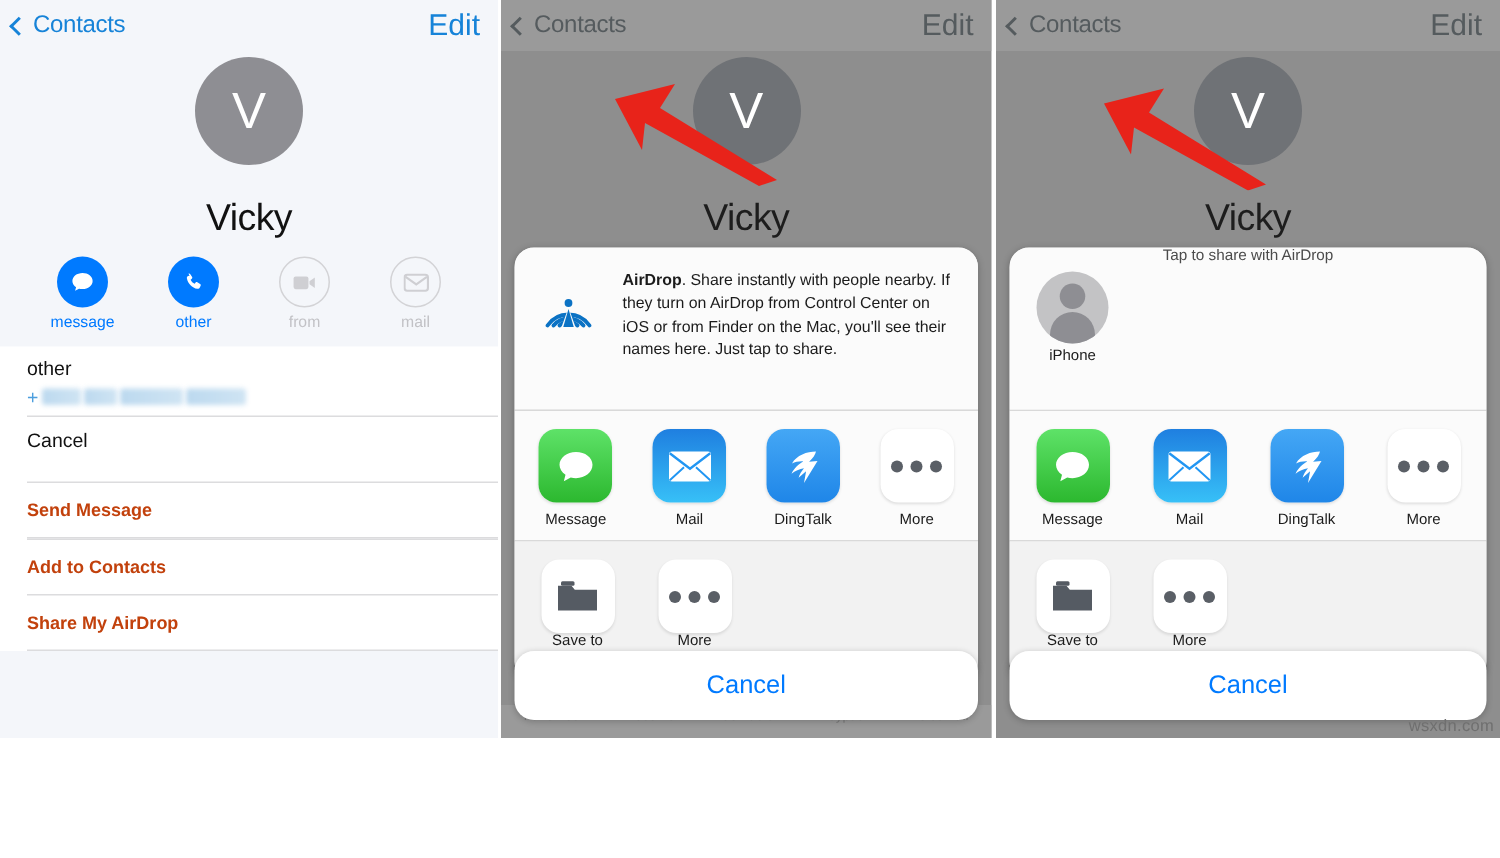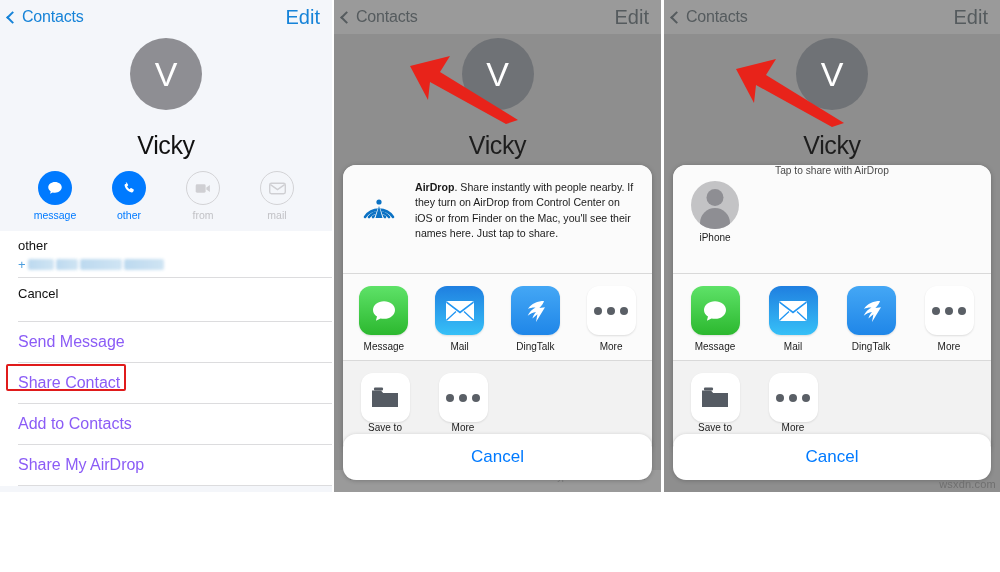--- a/index.html
+++ b/index.html
@@ -67,21 +67,21 @@
   .row-title { font-size: 13px; color: #111; }
   .blur-number { display: flex; align-items: center; gap: 2px; margin-top: 5px; height: 13px; }
   .plus { color: #4c9ede; font-size: 13px; }
   .blur-seg {
     height: 11px; border-radius: 2px;
     background: linear-gradient(90deg,#bcd9ef,#cfe4f3);
     filter: blur(1.6px);
   }
   .hr { height: 1px; background: #dcdcde; margin-left: 18px; }
   .notes-block { padding: 8px 18px 20px; }
-  .link-row { padding: 11px 18px; font-size: 16px; color: #8b5cf6; }
+  .link-row { padding: 11px 18px; font-size: 12px; color: #c2410c; font-weight: bold; }
   .link-row.highlight { position: relative; }
   .hl-box {
     position: absolute; left: 6px; right: 0px; top: 1px;
     width: 120px; height: 27px; border: 2.5px solid #e01b1b; border-radius: 2px;
     pointer-events: none;
   }
 
   
   .dim-actions { display: flex; justify-content: center; gap: 28px; margin-top: 11px; }
   .dim-circle { width: 34px; height: 34px; border-radius: 50%; }
@@ -246,24 +246,20 @@
       <div class="hr"></div>
 
       <div class="notes-block">
         <div class="row-title">Cancel</div>
       </div>
       <div class="hr"></div>
 
       <div class="link-row">Send Message</div>
       <div class="hr"></div>
 
-      <div class="link-row highlight">
-        <span>Share Contact</span>
-        <span class="hl-box"></span>
-      </div>
       <div class="hr"></div>
 
       <div class="link-row">Add to Contacts</div>
       <div class="hr"></div>
 
       <div class="link-row">Share My AirDrop</div>
       <div class="hr"></div>
     </div>
   </div>
 

